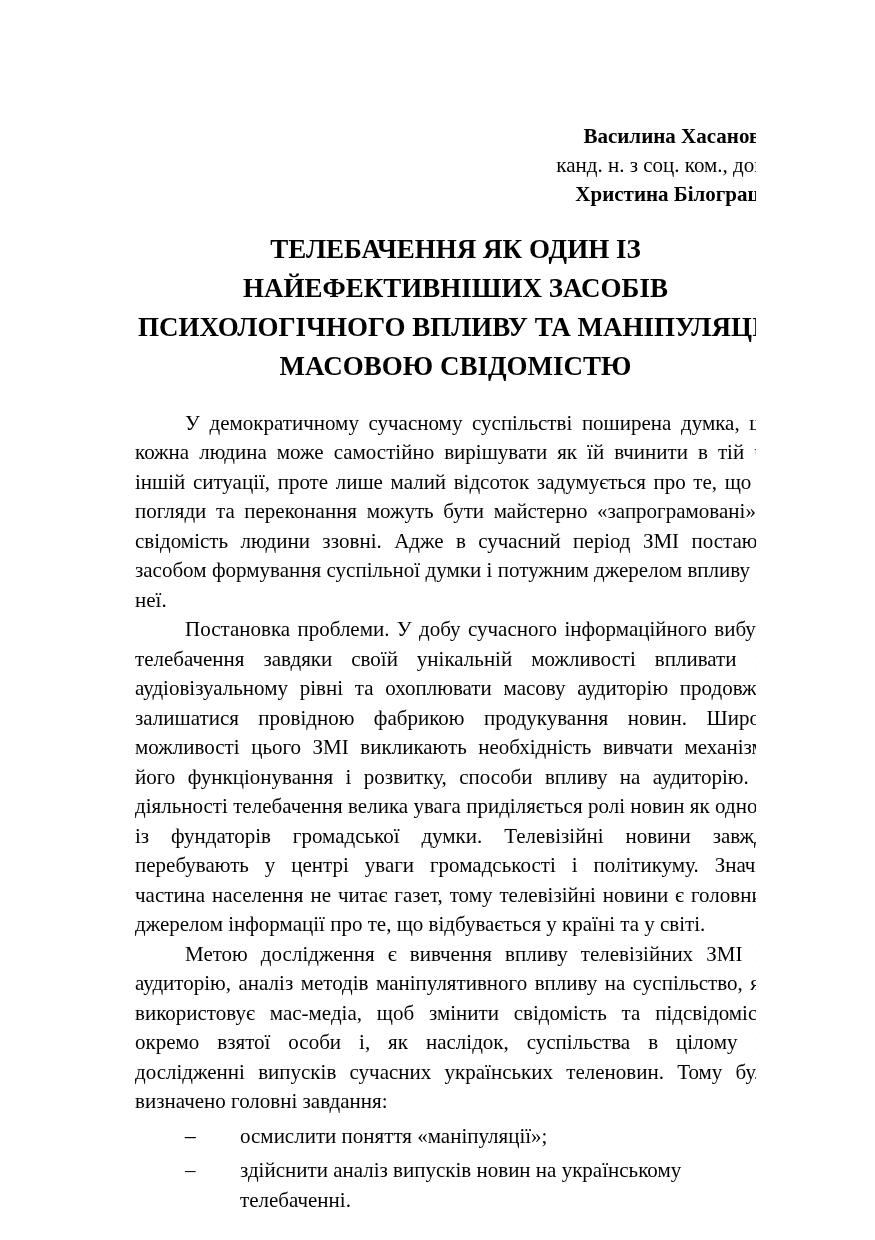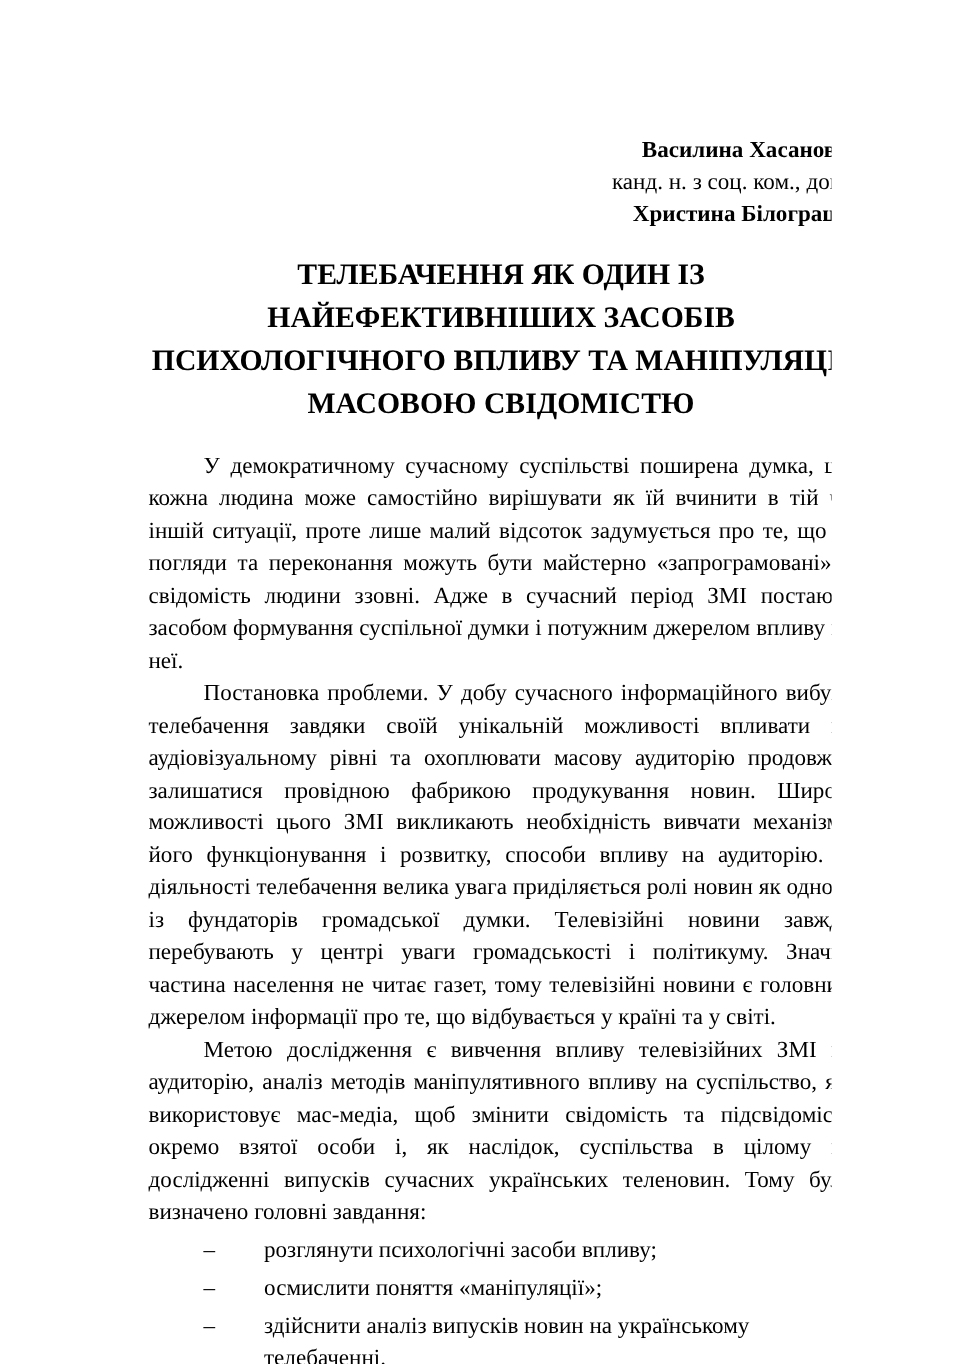--- a/index.html
+++ b/index.html
@@ -84,21 +84,20 @@
     <h1 class="doc-title">ТЕЛЕБАЧЕННЯ ЯК ОДИН ІЗ НАЙЕФЕКТИВНІШИХ ЗАСОБІВ ПСИХОЛОГІЧНОГО ВПЛИВУ ТА МАНІПУЛЯЦІЇ МАСОВОЮ СВІДОМІСТЮ</h1>
 
     <div class="body-text">
       <p class="para">У демократичному сучасному суспільстві поширена думка, що кожна людина може самостійно вирішувати як їй вчинити в тій чи іншій ситуації, проте лише малий відсоток задумується про те, що ці погляди та переконання можуть бути майстерно «запрограмовані» у свідомість людини ззовні. Адже в сучасний період ЗМІ постають засобом формування суспільної думки і потужним джерелом впливу на неї.</p>
       <p class="para">Постановка проблеми. У добу сучасного інформаційного вибуху телебачення завдяки своїй унікальній можливості впливати на аудіовізуальному рівні та охоплювати масову аудиторію продовжує залишатися провідною фабрикою продукування новин. Широкі можливості цього ЗМІ викликають необхідність вивчати механізми його функціонування і розвитку, способи впливу на аудиторію. У діяльності телебачення велика увага приділяється ролі новин як одного із фундаторів громадської думки. Телевізійні новини завжди перебувають у центрі уваги громадськості і політикуму. Значна частина населення не читає газет, тому телевізійні новини є головним джерелом інформації про те, що відбувається у країні та у світі.</p>
       <p class="para">Метою дослідження є вивчення впливу телевізійних ЗМІ на аудиторію, аналіз методів маніпулятивного впливу на суспільство, які використовує мас-медіа, щоб змінити свідомість та підсвідомість окремо взятої особи і, як наслідок, суспільства в цілому на дослідженні випусків сучасних українських теленовин. Тому було визначено головні завдання:</p>
 
       <div class="task-list">
         <div class="task-item">
           <span class="task-marker">–</span>
-          <span>розглянути психологічні засоби впливу;</span>
         </div>
         <div class="task-item">
           <span class="task-marker">–</span>
           <span>осмислити поняття «маніпуляції»;</span>
         </div>
         <div class="task-item">
           <span class="task-marker">–</span>
           <span>здійснити аналіз випусків новин на українському телебаченні.</span>
         </div>
       </div>

